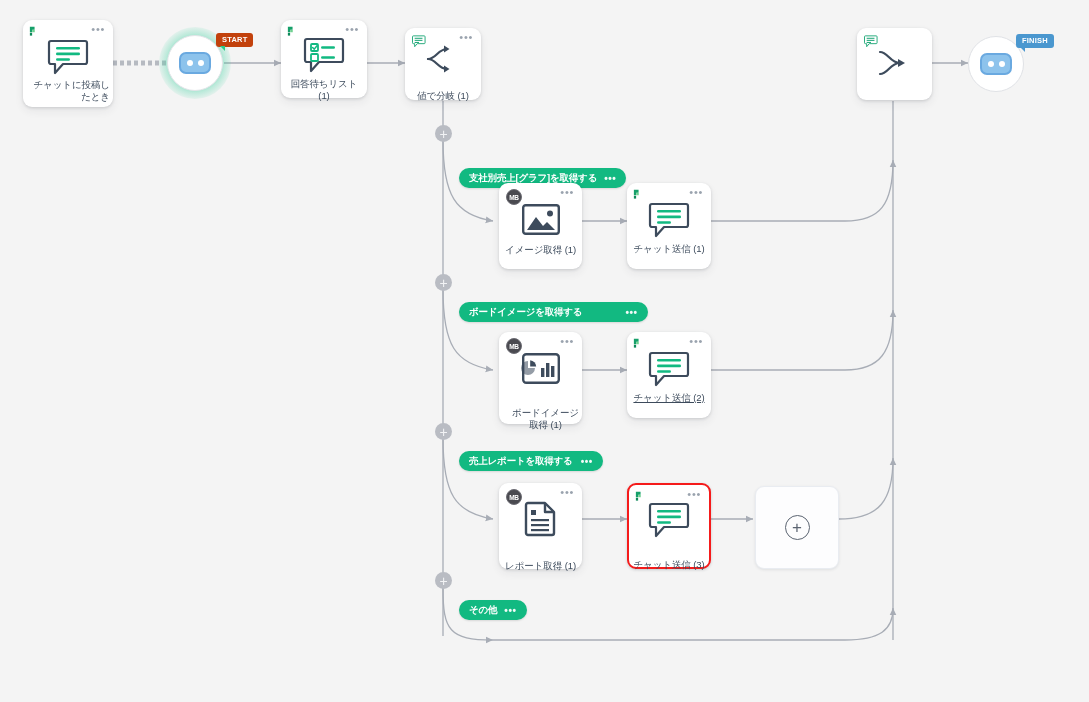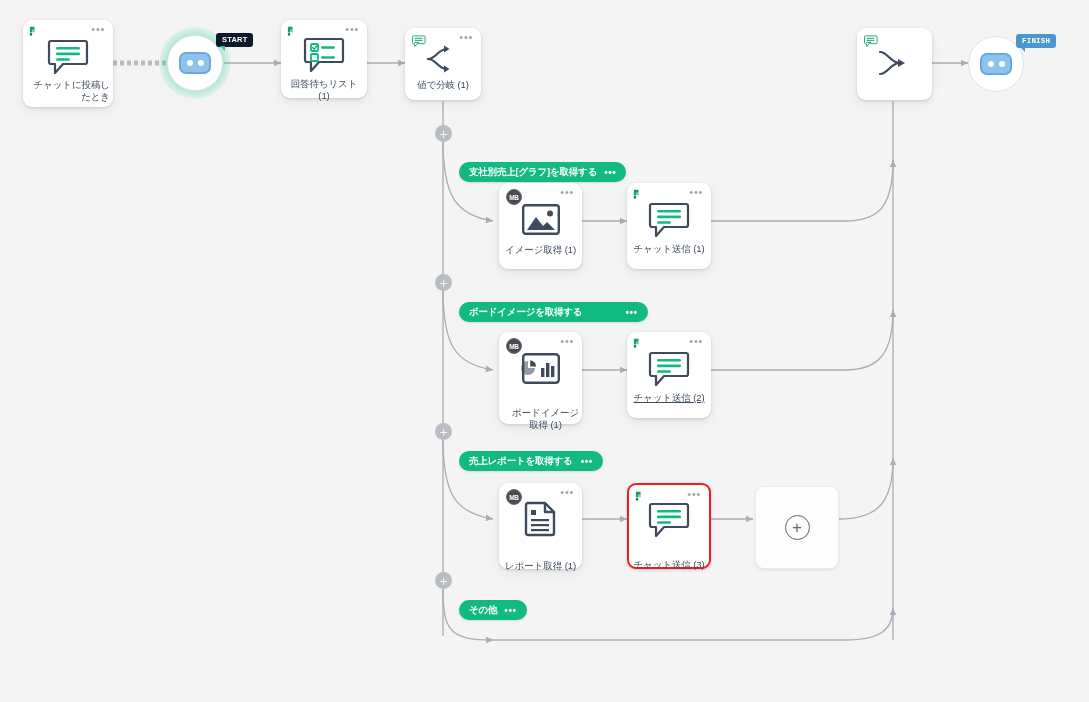--- a/index.html
+++ b/index.html
@@ -75,24 +75,24 @@
     padding: 2px 6px 3px 6px;
     border-radius: 3px;
     font-size: 7.5px; font-weight: bold; color: #ffffff;
     letter-spacing: .2px;
   }
   .flag:after {
     content: ""; position: absolute; left: 4px; bottom: -4px;
     border-left: 5px solid transparent; border-right: 0 solid transparent;
     border-top: 5px solid currentColor;
   }
-  .flag.start { background: #0f172a; color: #2bcc8a; }
+  .flag.start { background: #c2410c; color: #2bcc8a; }
   .flag.start span { color: #fff; }
   .flag.finish { background: #4a97cf; color: #4a97cf; }
-  .flag.finish span { color: #fff; font-family: Liberation Mono, monospace; }
+  .flag.finish span { color: #fff; }
 
   
   .pill {
     position: absolute;
     background: #12b981;
     color: #ffffff;
     border-radius: 13px;
     height: 20px;
     display: flex; align-items: center; gap: 7px;
     padding: 0 10px;
@@ -242,29 +242,29 @@
     </span>
     <span class="dots">•••</span>
     <span class="node-icon" style="top:16px;">
       <svg width="36" height="30" viewBox="0 0 36 30">
         <path d="M3,15 C11,15 13,5 22,5" fill="none" stroke="#3d4b5c" stroke-width="2.2" stroke-linecap="round"></path>
         <path d="M3,15 C11,15 13,25 22,25" fill="none" stroke="#3d4b5c" stroke-width="2.2" stroke-linecap="round"></path>
         <path d="M19,1.5 L24.5,5 L19,8.5 z" fill="#3d4b5c"></path>
         <path d="M19,21.5 L24.5,25 L19,28.5 z" fill="#3d4b5c"></path>
       </svg>
     </span>
-    <div class="node-label" style="top:51px;">値で分岐 (1)</div>
+    <div class="node-label" style="top:62px;">値で分岐 (1)</div>
   </div>
 
   <div class="plus-handle" style="left:435px; top:125px;">+</div>
   <div class="plus-handle" style="left:435px; top:274px;">+</div>
   <div class="plus-handle" style="left:435px; top:423px;">+</div>
   <div class="plus-handle" style="left:435px; top:572px;">+</div>
 
-  <div class="pill" style="left:459px; top:162px;text-align:center;">
+  <div class="pill" style="left:459px; top:168px;text-align:center;">
     <span>支社別売上[グラフ]を取得する</span>
     <span class="pdots">•••</span>
   </div>
   <div class="pill" style="left:459px; top:302px;gap:43px;">
     <span>ボードイメージを取得する</span>
     <span class="pdots">•••</span>
   </div>
   <div class="pill" style="left:459px; top:451px;gap:8px;">
     <span>売上レポートを取得する</span>
     <span class="pdots">•••</span>

